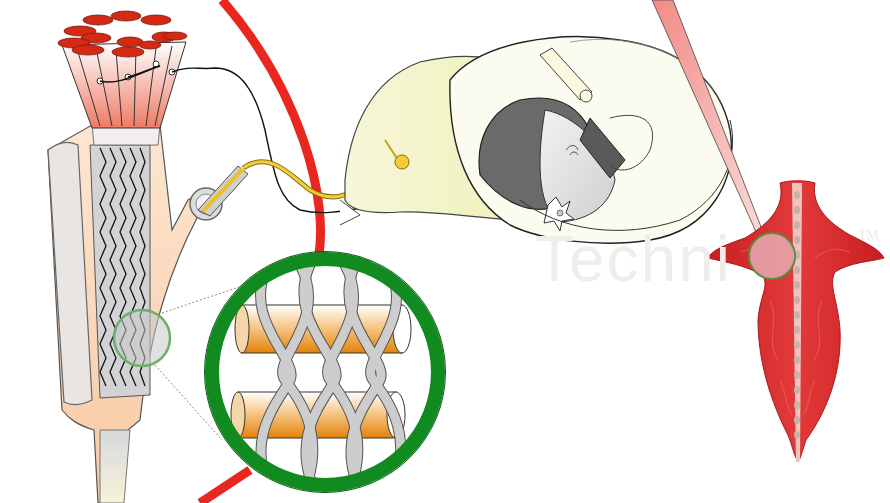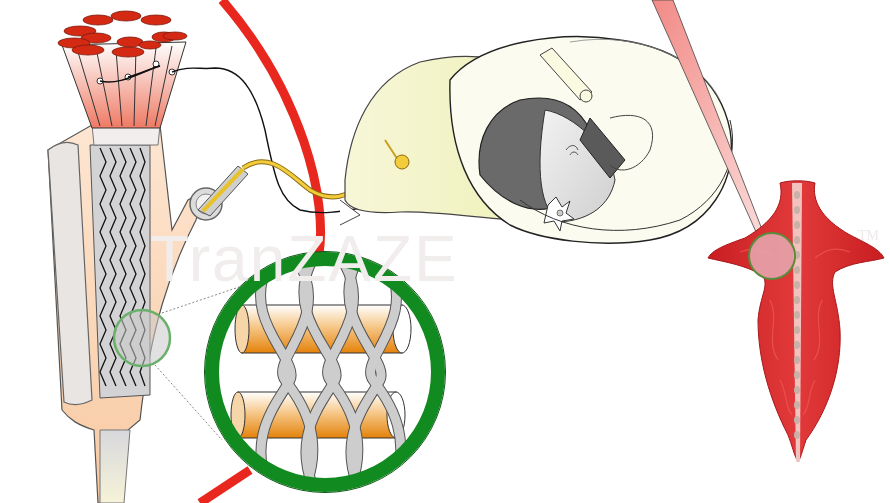--- a/index.html
+++ b/index.html
@@ -219,15 +219,15 @@
         <ellipse cx="797" cy="375" rx="3" ry="4"></ellipse>
           <ellipse cx="797" cy="390" rx="3" ry="4"></ellipse>
         <ellipse cx="797" cy="405" rx="3" ry="4"></ellipse>
           <ellipse cx="797" cy="420" rx="3" ry="4"></ellipse>
         <ellipse cx="797" cy="435" rx="3" ry="4"></ellipse>
       </g>
       <circle cx="772" cy="256" r="23" fill="rgba(230,170,180,0.85)" stroke="#5a8a3a" stroke-width="2"></circle>
     </g>
   </svg>
 
-  <div class="watermark wm1">TranZAZE</div>
+  <div class="watermark wm2">Techni</div>
   <div class="wm-tm">TM</div>
 </div>
 
 </body></html>

